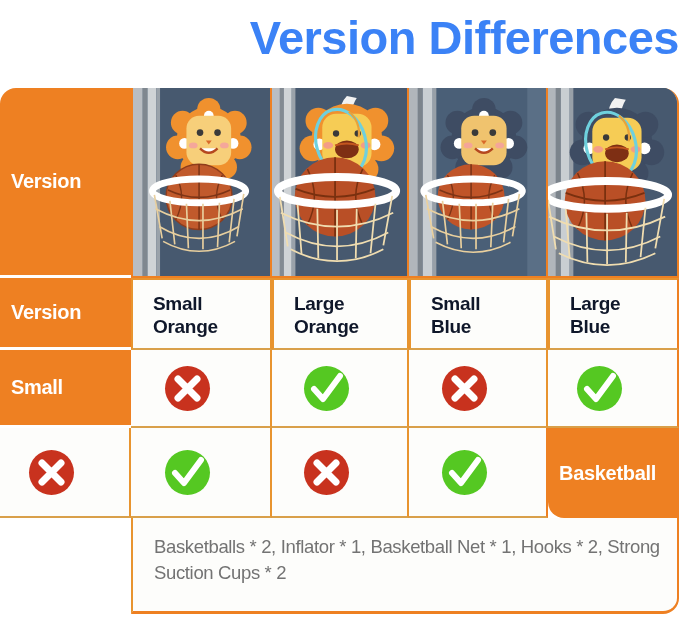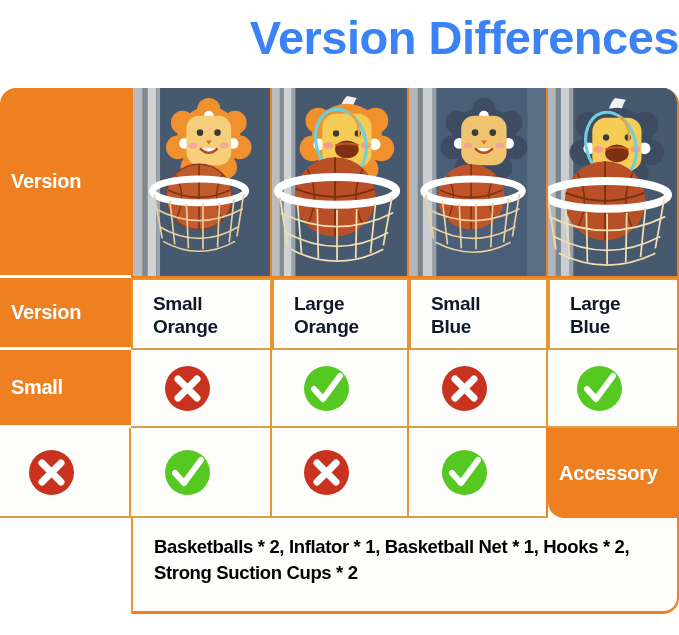--- a/index.html
+++ b/index.html
@@ -119,22 +119,22 @@
     height: 45px;
     border-radius: 50%;
     position: relative;
   }
   .mark.no  { background: #c8321e; }
   .mark.yes { background: #55c822; }
   .mark svg { position: absolute; left: 0; top: 0; }
 
   .acc-text {
     font-size: 18.5px;
-    font-weight: bold;
-    color: #000000;
+    font-weight: normal;
+    color: #737373;
     line-height: 1.42;
     padding: 16px 8px 0 21px;
     letter-spacing: -0.35px;
   }
 
   
   .photo { position: absolute; left: 0; top: 0; width: 100%; height: 100%; }
 </style>
 </head>
 <body>
@@ -446,19 +446,19 @@
     <div class="cell last">
       <div class="markwrap">
         <div class="mark yes">
           <svg width="45" height="45" viewBox="0 0 45 45">
               <path d="M 10 23 L 19 33 L 36 10" stroke="#ffffff" stroke-width="6" fill="none" stroke-linecap="round" stroke-linejoin="round"></path>
             </svg>
         </div>
       </div>
     </div>
 
-    <div class="rowlabel r4">Accessory</div>
+    <div class="rowlabel r4">Basketball</div>
     <div class="cell accessory" style="grid-column: 2 / span 4;">
       <div class="acc-text">Basketballs * 2, Inflator * 1, Basketball Net * 1, Hooks * 2, Strong Suction Cups * 2</div>
     </div>
 
   </div>
 </div>
 
 </body></html>

